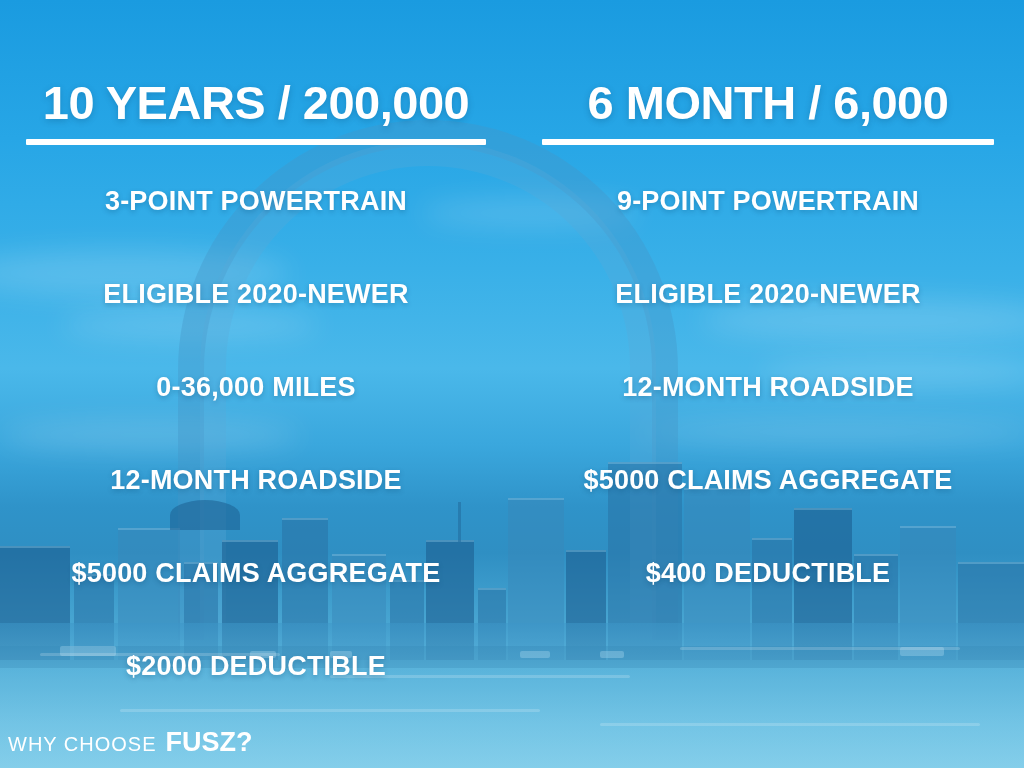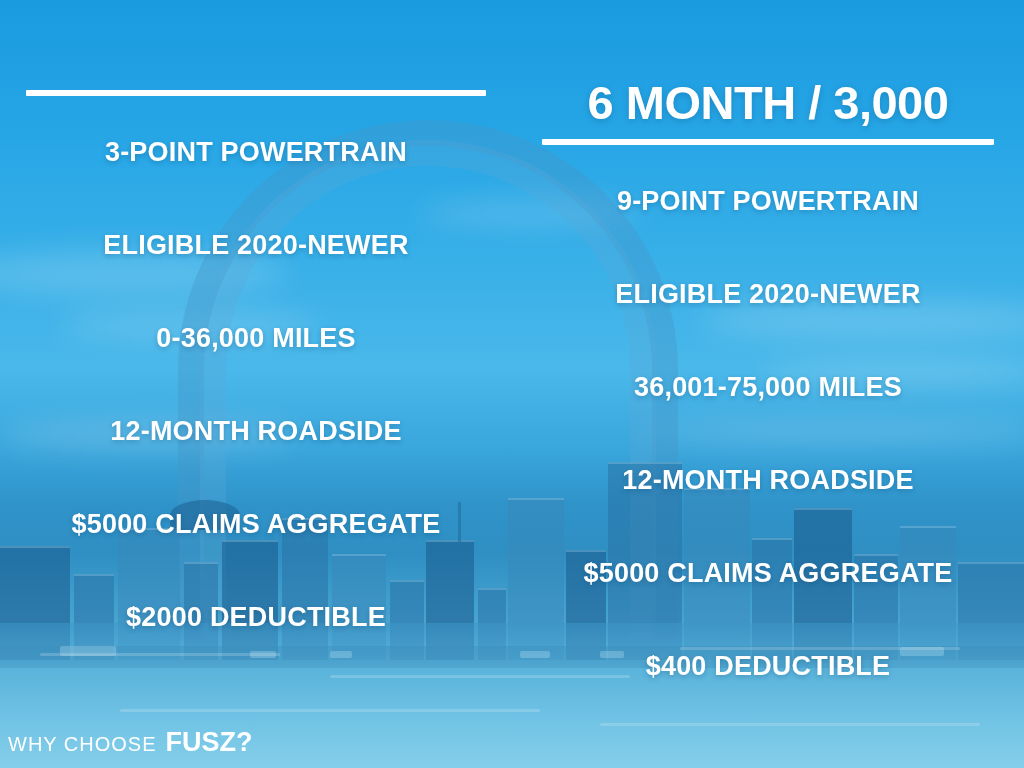--- a/index.html
+++ b/index.html
@@ -253,38 +253,38 @@
       <div class="water-streak" style="left:120px; top:86px; width:420px;"></div>
       <div class="water-streak" style="left:600px; top:100px; width:380px;"></div>
     </div>
   </div>
 
   <div class="content">
 
     <div class="columns">
 
       <div class="col left">
+        <div class="col-heading">10 YEARS / 200,000</div>
         <div class="heading-rule"></div>
         <ul class="feature-list">
           <li class="feature">3-POINT POWERTRAIN</li>
           <li class="feature">ELIGIBLE 2020-NEWER</li>
           <li class="feature">0-36,000 MILES</li>
           <li class="feature">12-MONTH ROADSIDE</li>
           <li class="feature">$5000 CLAIMS AGGREGATE</li>
           <li class="feature">$2000 DEDUCTIBLE</li>
         </ul>
       </div>
 
       <div class="col right">
-        <div class="col-heading">6 MONTH / 3,000</div>
+        <div class="col-heading">6 MONTH / 6,000</div>
         <div class="heading-rule"></div>
         <ul class="feature-list">
           <li class="feature">9-POINT POWERTRAIN</li>
           <li class="feature">ELIGIBLE 2020-NEWER</li>
-          <li class="feature">36,001-75,000 MILES</li>
           <li class="feature">12-MONTH ROADSIDE</li>
           <li class="feature">$5000 CLAIMS AGGREGATE</li>
           <li class="feature">$400 DEDUCTIBLE</li>
         </ul>
       </div>
 
     </div>
 
     <div class="footer">
       <span class="footer-pre">WHY CHOOSE</span>

